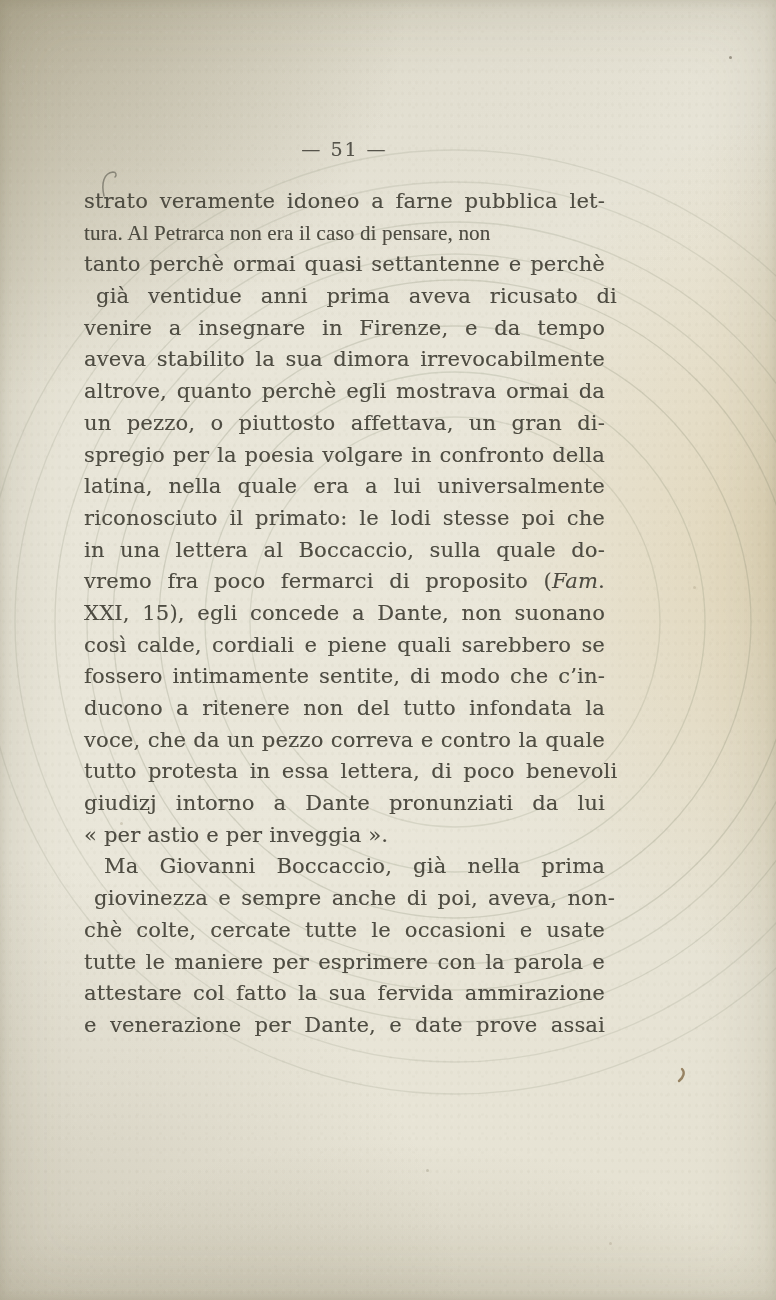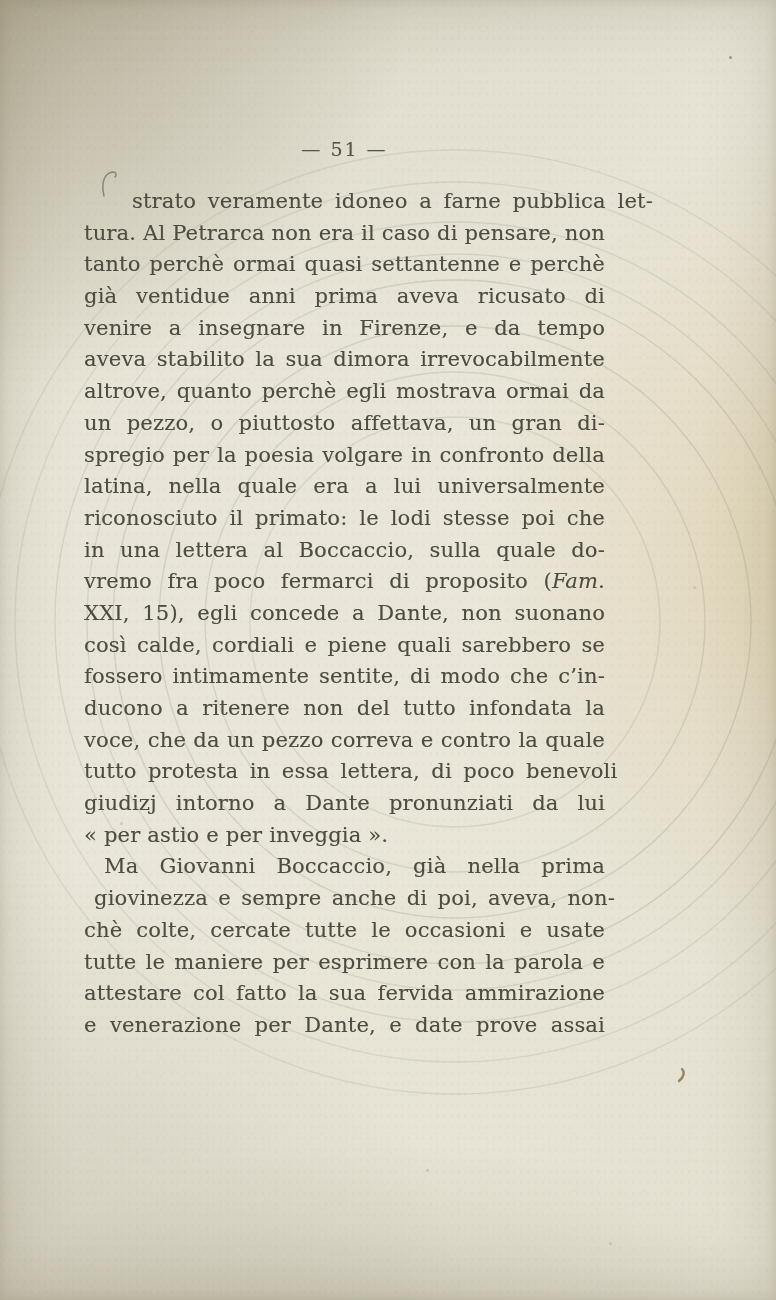--- a/index.html
+++ b/index.html
@@ -75,24 +75,24 @@
       <circle cx="455" cy="622" r="440" opacity="0.18"></circle>
       <circle cx="455" cy="622" r="472" opacity="0.18"></circle>
     </g>
   </svg>
 
   <div class="grain"></div>
 
   <div class="pagenum">— 51 —</div>
 
   <div class="textblock">
-      <div class="line" style="word-spacing: 4.84115px; margin-left: 48px;"><span><span>strato veramente idoneo a farne pubblica let-</span></span></div>
-      <div class="line" style="word-spacing: -0.0434028px;"><span><span>tura. Al Petrarca non era il caso di pensare, non</span></span></div>
+      <div class="line" style="word-spacing: 4.84115px;"><span><span>strato veramente idoneo a farne pubblica let-</span></span></div>
+      <div class="line" style="word-spacing: -0.0434028px; font-family: Liberation Serif, serif;"><span><span>tura. Al Petrarca non era il caso di pensare, non</span></span></div>
       <div class="line" style="word-spacing: 1.90365px; text-align: right;"><span><span>tanto perchè ormai quasi settantenne e perchè</span></span></div>
-      <div class="line" style="word-spacing: 11.8333px;"><span><span>già ventidue anni prima aveva ricusato di</span></span></div>
+      <div class="line" style="word-spacing: 11.8333px; margin-left: 12px;"><span><span>già ventidue anni prima aveva ricusato di</span></span></div>
       <div class="line" style="word-spacing: 9.7433px;"><span><span>venire a insegnare in Firenze, e da tempo</span></span></div>
       <div class="line" style="word-spacing: 3.57187px;"><span><span>aveva stabilito la sua dimora irrevocabilmente</span></span></div>
       <div class="line" style="word-spacing: 2.84896px;"><span><span>altrove, quanto perchè egli mostrava ormai da</span></span></div>
       <div class="line" style="word-spacing: 8.37277px;"><span><span>un pezzo, o piuttosto affettava, un gran di-</span></span></div>
       <div class="line" style="word-spacing: 0.970982px;"><span><span>spregio per la poesia volgare in confronto della</span></span></div>
       <div class="line" style="word-spacing: 9.19792px;"><span><span>latina, nella quale era a lui universalmente</span></span></div>
       <div class="line" style="word-spacing: 4.95089px;"><span><span>riconosciuto il primato: le lodi stesse poi che</span></span></div>
       <div class="line" style="word-spacing: 8.52455px;"><span><span>in una lettera al Boccaccio, sulla quale do-</span></span></div>
       <div class="line" style="word-spacing: 8.70573px;"><span><span>vremo fra poco fermarci di proposito (</span><span class="it">Fam</span><span>.</span></span></div>
       <div class="line" style="word-spacing: 5.73214px;"><span><span>XXI, 15), egli concede a Dante, non suonano</span></span></div>

